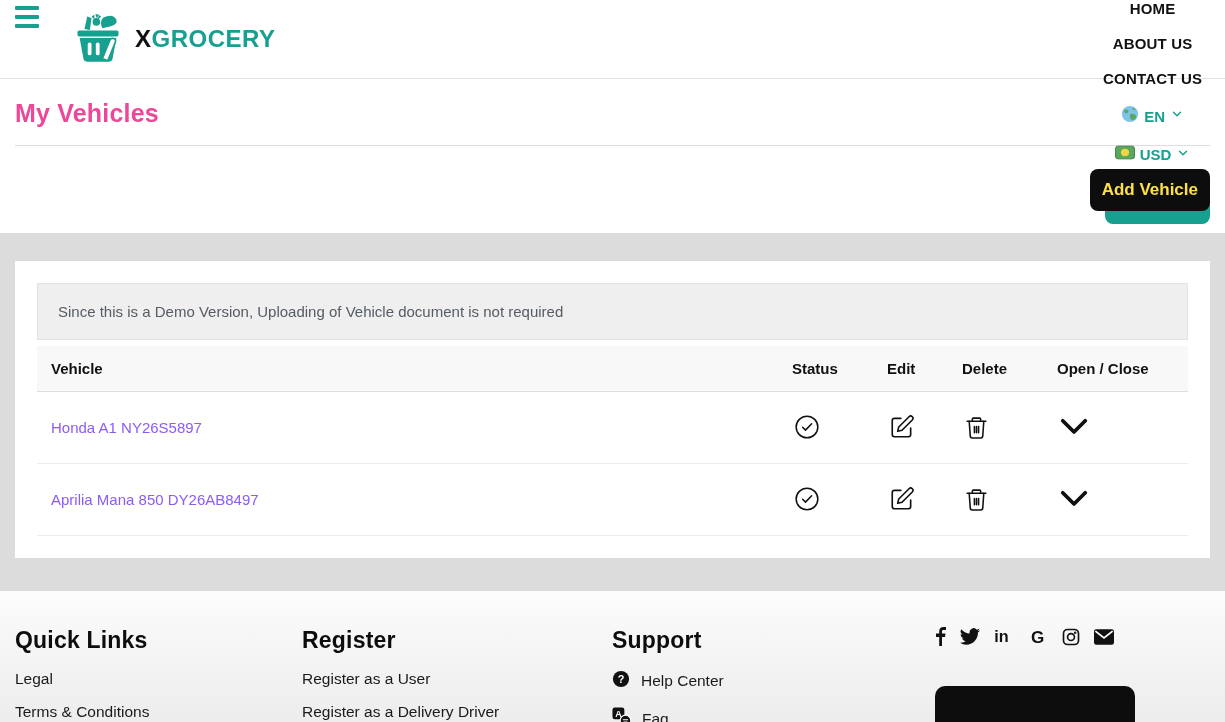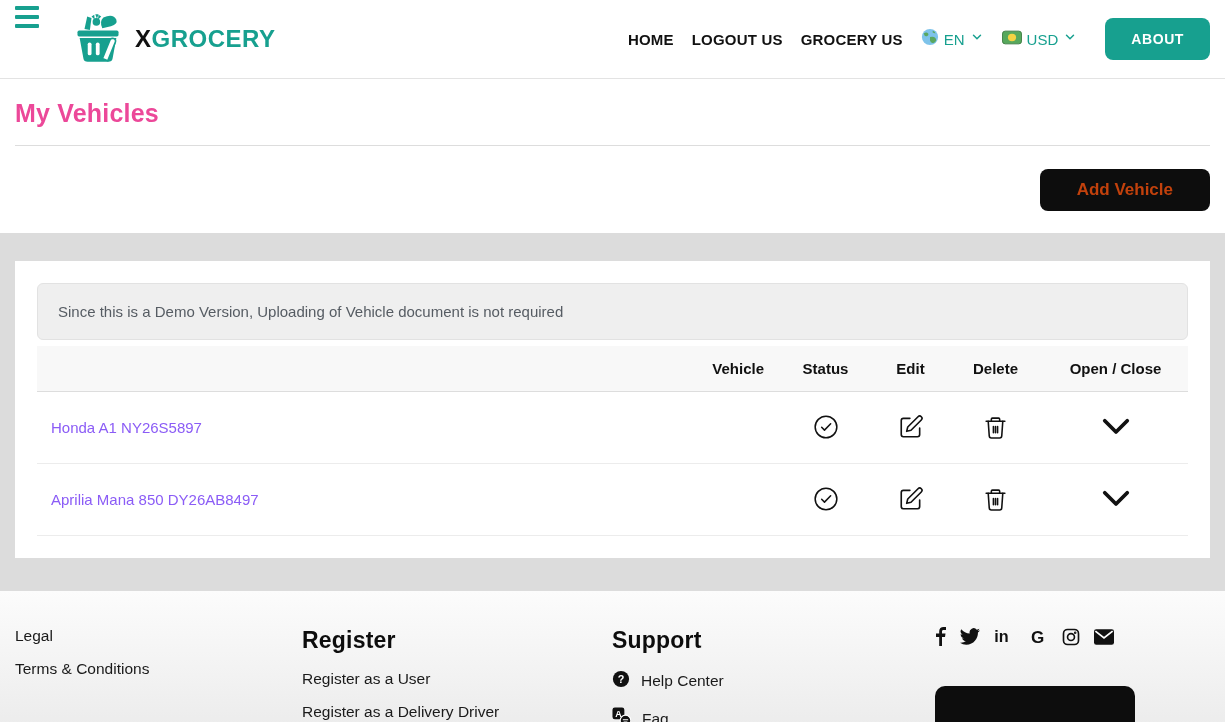--- a/index.html
+++ b/index.html
@@ -9,47 +9,47 @@
   
   .header { height:79px; background:#fff; border-bottom:1px solid #e3e3e3;
     display:flex; padding:0 15px; }
   .hamburger { background:none; border:none; cursor:pointer; width:34px; height:34px;
     display:flex; flex-direction:column; justify-content:center; gap:5px; margin-right:22px; }
   .hamburger span { display:block; width:24px; height:4px; background:#17a08f; border-radius:1px; }
   .logo-wrap { display:flex; align-items:center; gap:10px; }
   .logo-text { font-size:24px; font-weight:800; letter-spacing:.5px; }
   .logo-text .x { color:#111; }
   .logo-text .rest { color:#17a08f; }
-  .nav { margin-left:auto; display:flex; align-items:center; gap:18px; }
+  .nav { margin-left:auto; display:flex; align-items:center; gap:18px;flex-direction:column; }
   .nav-link { font-size:15px; font-weight:700; color:#111; text-decoration:none; letter-spacing:.2px; }
   .pill-group { display:flex; align-items:center; gap:5px; cursor:pointer; }
-  .pill-label { font-size:15px; font-weight:400; color:#17a08f; }
+  .pill-label { font-size:15px; font-weight:700; color:#17a08f; }
   .logout-btn { margin-left:10px; background:#17a08f; color:#fff; border:none; cursor:pointer;
     font-weight:700; font-size:14px; letter-spacing:.6px; padding:13px 26px; border-radius:8px;
     font-family:"Liberation Sans", sans-serif; }
 
   
   .title-bar { padding:20px 15px 0; background:#fff; }
   .page-title { color:#ec4899; font-size:25px; font-weight:700; letter-spacing:.2px; padding-bottom:17px; }
   .title-divider { border-bottom:1px solid #ddd; }
   .toolbar { background:#fff; padding:23px 15px 22px; display:flex; justify-content:flex-end; }
-  .add-vehicle-btn { background:#0d0d0d; color:#c2410c; border:none; cursor:pointer;
-    font-size:17px; font-weight:600; padding:11px 37px; border-radius:8px;
+  .add-vehicle-btn { background:#0d0d0d; color:#fde047; border:none; cursor:pointer;
+    font-size:17px; font-weight:600; padding:11px 12px; border-radius:8px;
     font-family:"Liberation Sans", sans-serif; }
 
   
   .main-area { background:#dcdcdc; padding:28px 15px 33px; }
   .card { background:#fff; padding:22px; }
-  .notice { background:#efefef; border:1px solid #e2e2e2; border-radius:6px;
+  .notice { background:#efefef; border:1px solid #e2e2e2; border-radius:0;
     padding:19px 20px; font-size:15px; color:#565c63; }
   table { width:100%; border-collapse:collapse; margin-top:6px; }
   thead th { background:#f8f8f8; font-size:15px; font-weight:700; color:#111;
     padding:14px 14px; border-bottom:1px solid #ddd; }
-  th.col-vehicle { text-align:right; }
-  th.col-mid, td.cell-mid { text-align:center; }
+  th.col-vehicle { text-align:left; }
+  th.col-mid, td.cell-mid { text-align:left; }
   .w-status{width:95px;} .w-edit{width:75px;} .w-delete{width:95px;} .w-open{width:145px;}
   tbody td { border-bottom:1px solid #ececec; padding:20px 14px; font-size:15px; color:#8b5cf6; height:64px; }
   .icon-btn { background:none; border:none; cursor:pointer; padding:2px; line-height:0; }
 
   
   .footer { height:144px; background:linear-gradient(#fcfcfc,#ebebeb);
     display:flex; padding:36px 15px 0; }
   .fcol h3 { font-size:23px; font-weight:800; color:#0d0d0d; margin-bottom:16px; letter-spacing:.2px; }
   .fcol-1 { width:287px; } .fcol-2 { width:310px; } .fcol-3 { width:323px; } .fcol-4 { flex:1; }
   .flink { display:block; font-size:15.5px; color:#1a1a1a; text-decoration:none; margin-bottom:15px; }
@@ -86,22 +86,22 @@
           <rect x="46" y="60" width="7" height="24" rx="3.5"></rect>
           <path d="M58 90 l14 -34 q2 -5 7 -3 q5 2 3 7 l-14 34 z" stroke="#17a08f" stroke-width="3"></path>
         </g>
       </svg>
     </span>
     <span class="logo-text"><span class="x">X</span><span class="rest">GROCERY</span></span>
   </div>
 
   <nav class="nav">
     <a href="#" class="nav-link">HOME</a>
-    <a href="#" class="nav-link">LOGOUT US</a>
-    <a href="#" class="nav-link">GROCERY US</a>
+    <a href="#" class="nav-link">ABOUT US</a>
+    <a href="#" class="nav-link">CONTACT US</a>
 
     <div class="pill-group">
       <span>
         <svg width="18" height="18" viewBox="0 0 20 20">
           <circle cx="10" cy="10" r="9" fill="#7ec3ea"></circle>
           <path d="M3 6 q3 -2 5 0 q1 2 -1 3 q-3 1 -4 -3z M10 10 q4 -1 6 1 q2 3 -1 5 q-4 2 -5 -2 z M13 3 q3 1 3 3 l-3 -1z" fill="#5aa85f"></path>
         </svg>
       </span>
       <span class="pill-label">EN</span>
       <span>
@@ -226,20 +226,21 @@
             </button>
           </td>
         </tr>
       </tbody>
     </table>
   </div>
 </main>
 
 <footer class="footer">
   <div class="fcol fcol-1">
+    <h3>Quick Links</h3>
     <a href="#" class="flink">Legal</a>
     <a href="#" class="flink">Terms &amp; Conditions</a>
 
   </div>
 
   <div class="fcol fcol-2">
     <h3>Register</h3>
     <a href="#" class="flink">Register as a User</a>
     <a href="#" class="flink">Register as a Delivery Driver</a>
 

